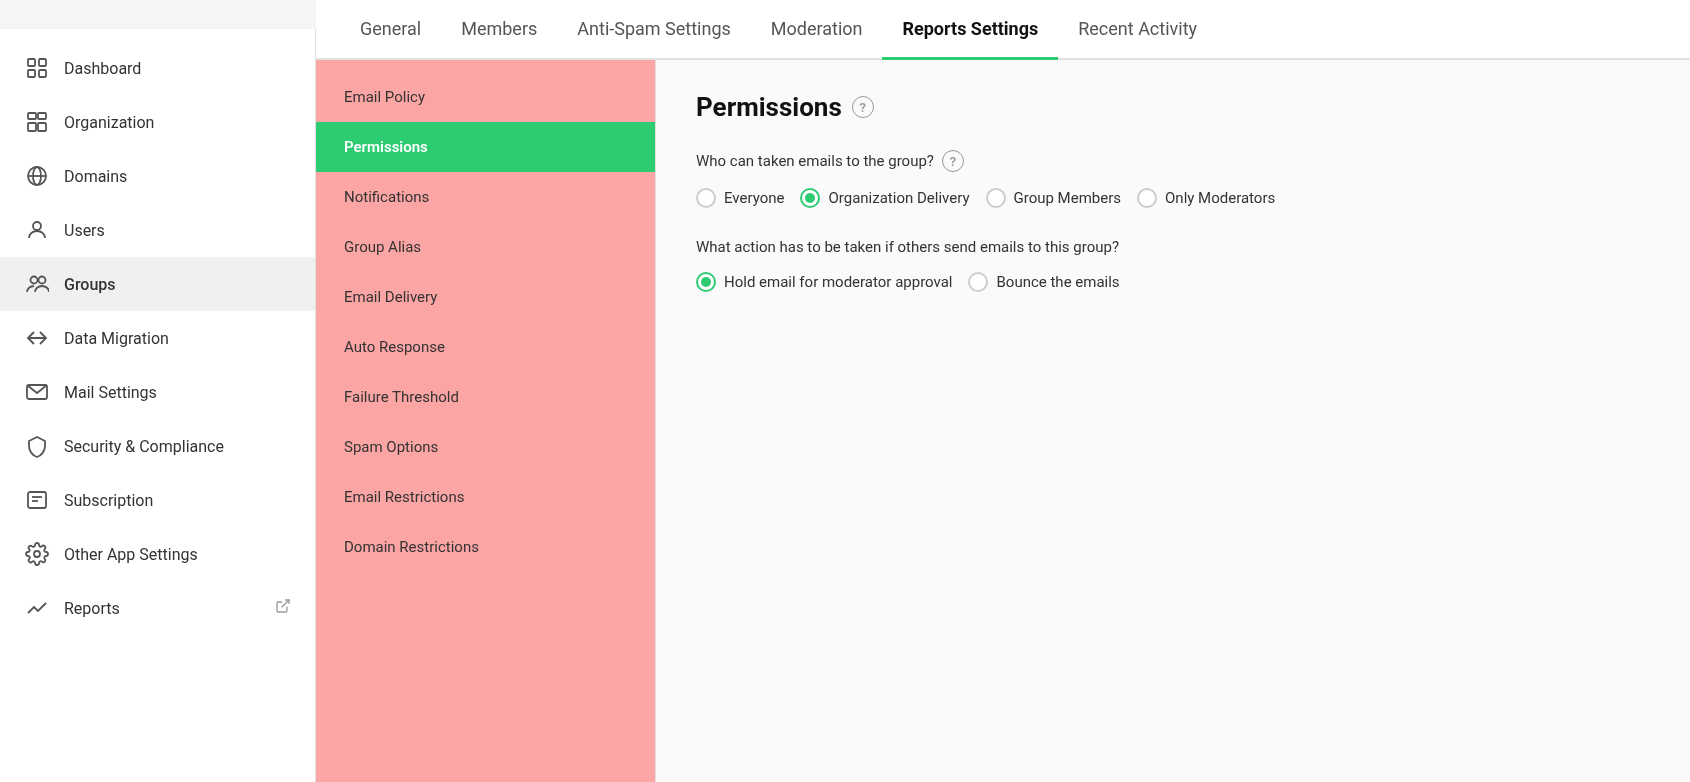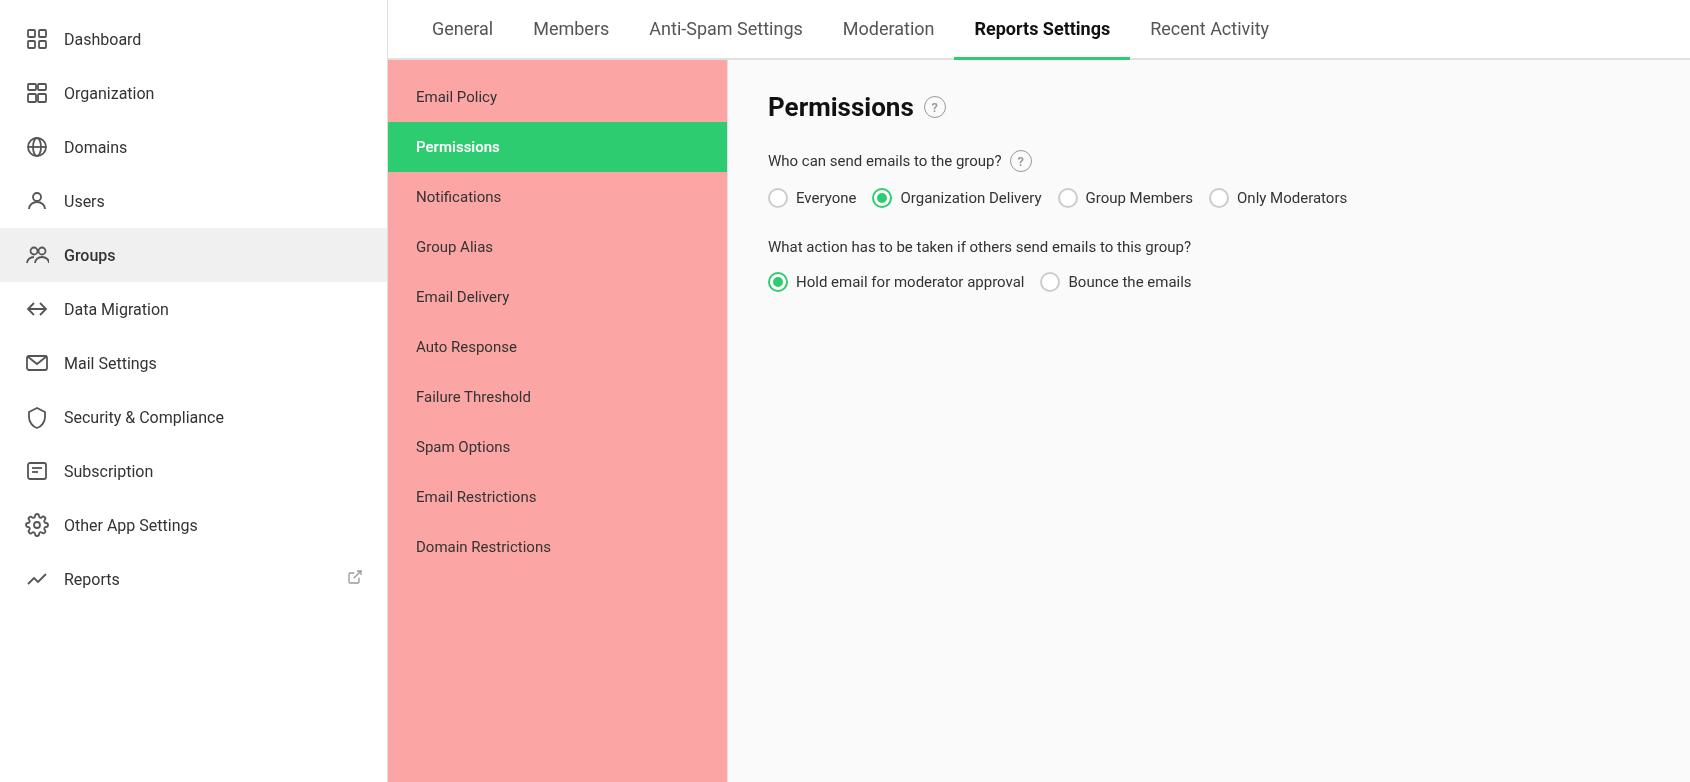--- a/index.html
+++ b/index.html
@@ -1,26 +1,27 @@
 <!DOCTYPE html>
 <html><head>
   <meta charset="utf-8">
   <style>
     * { box-sizing: border-box; margin: 0; padding: 0; }
     body { font-family: -apple-system, BlinkMacSystemFont, 'Segoe UI', Roboto, sans-serif; background: #f5f5f5; display: flex; height: 782px; overflow: hidden; }
 
     
     .sidebar {
-      width: 388px;
+      width: 316px;
       background: #fff;
       border-right: 1px solid #e0e0e0;
       display: flex;
       flex-direction: column;
       padding: 12px 0;
       flex-shrink: 0;
+      margin-top: 29px;
     }
     .sidebar-item {
       display: flex;
       align-items: center;
       gap: 14px;
       padding: 14px 24px;
       cursor: pointer;
       color: #333;
       font-size: 16px;
       font-weight: 400;
@@ -343,21 +344,21 @@
 
     <div class="content-panel">
 
       <div class="content-title">
         <span>Permissions</span>
         <span class="question-icon">?</span>
       </div>
 
       <div class="divider-section">
         <div class="section-label">
-          <span>Who can send emails to the group?</span>
+          <span>Who can taken emails to the group?</span>
           <span class="question-icon">?</span>
         </div>
         <div class="radio-group">
 
           <label class="radio-option">
             <span class="radio-circle"></span>
             <span>Everyone</span>
           </label>
 
           <label class="radio-option">

